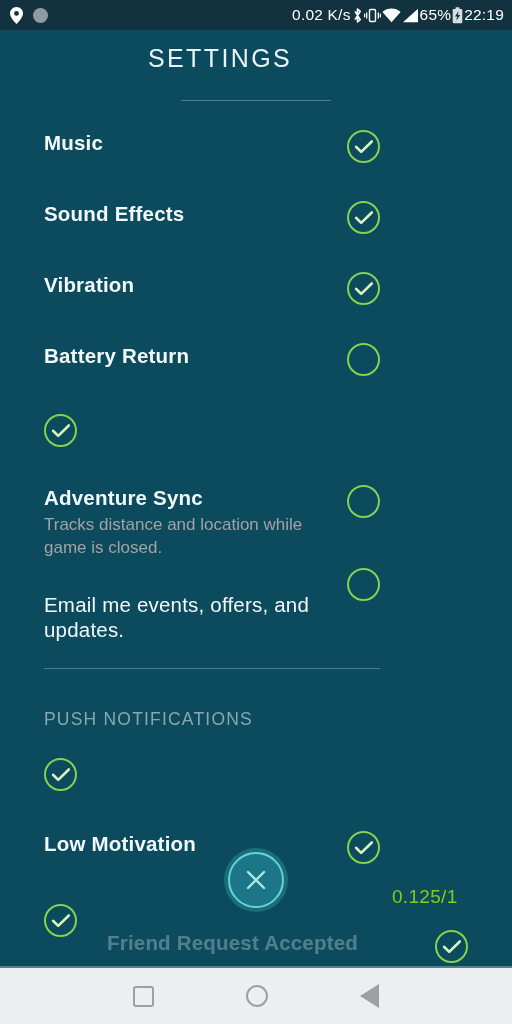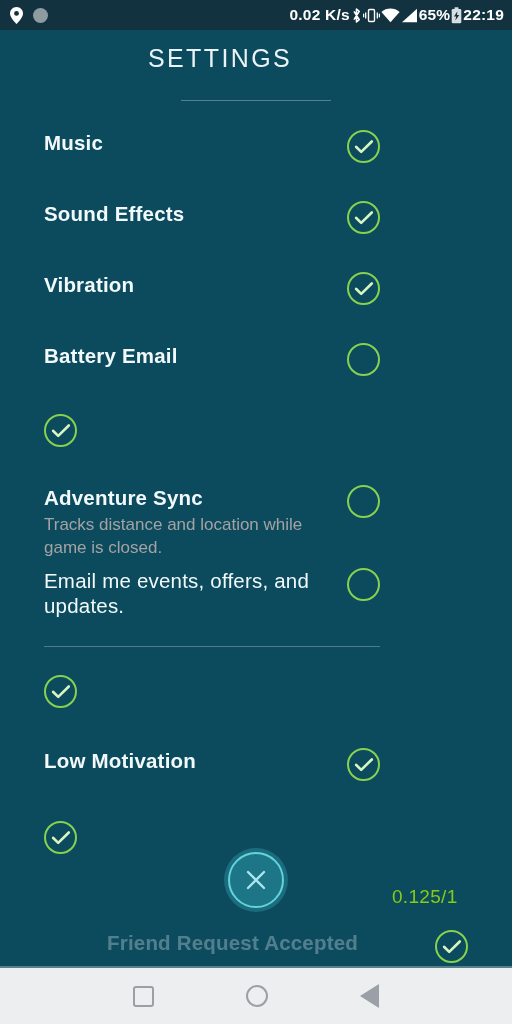--- a/index.html
+++ b/index.html
@@ -13,21 +13,21 @@
 
   
   .statusbar{
     position:absolute; top:0; left:0; width:512px; height:30px;
     background:#12323f;
     display:flex; align-items:center;
     padding:0 8px 0 10px;
     color:#ffffff; font-size:15px;
   }
   .sb-left{ display:flex; align-items:center; gap:10px; }
-  .sb-right{ margin-left:auto; display:flex; align-items:center; gap:1px;font-weight:bold; }
+  .sb-right{ margin-left:auto; display:flex; align-items:center; gap:1px; }
   .sb-text{ font-size:15.5px; letter-spacing:.2px; color:#fff; }
   .ic{ display:inline-flex; align-items:center; justify-content:center; }
   .dotcircle{ width:15px; height:15px; border-radius:50%; background:#8e9ba0; }
 
   
   .title{
     position:absolute; top:44px; left:0; width:440px;
     text-align:center;
     color:#eaf4f6;
     font-size:25px; font-weight:400; letter-spacing:2.4px;
@@ -44,21 +44,21 @@
     display:flex; align-items:flex-start;
     padding:0 44px;
     min-height:52px;
   }
   .row-texts{ flex:1; padding-right:14px; }
   .label{
     color:#f2f9fa;
     font-size:20.5px; font-weight:700; letter-spacing:.2px;
     line-height:25px;
   }
-  .label.sub-weight{ font-weight:400; }
+  .label.sub-weight{ font-weight:400;margin-top:24px; }
   .sublabel{
     color:#a3a3a3;
     font-size:17px; font-weight:400; line-height:23px;
     margin-top:3px;
   }
 
   
   .check{
     flex:0 0 auto;
     width:33px; height:33px; border-radius:50%;
@@ -212,21 +212,21 @@
       <div class="check">
         <svg width="19" height="15" viewBox="0 0 19 15">
             <path d="M1.5 7.3L6.7 12.4L17.3 2" stroke="#d8f5c0" stroke-width="2.6" fill="none" stroke-linecap="round" stroke-linejoin="round"></path>
           </svg>
       </div>
     </div>
     <div class="spacer-sm"></div>
 
     <div class="row">
       <div class="row-texts">
-        <div class="label">Battery Email</div>
+        <div class="label">Battery Return</div>
       </div>
       <div class="check"></div>
     </div>
     <div class="spacer-sm"></div>
 
     <div class="row">
       <div class="check">
         <svg width="19" height="15" viewBox="0 0 19 15">
             <path d="M1.5 7.3L6.7 12.4L17.3 2" stroke="#d8f5c0" stroke-width="2.6" fill="none" stroke-linecap="round" stroke-linejoin="round"></path>
           </svg>
@@ -245,20 +245,21 @@
 
     <div class="row">
       <div class="row-texts">
         <div class="label sub-weight">Email me events, offers, and updates.</div>
       </div>
       <div class="check"></div>
     </div>
 
     <div class="divider"></div>
 
+    <div class="section-head">PUSH NOTIFICATIONS</div>
 
     <div style="height:28px"></div>
 
     <div class="row">
       <div class="check">
         <svg width="19" height="15" viewBox="0 0 19 15">
             <path d="M1.5 7.3L6.7 12.4L17.3 2" stroke="#d8f5c0" stroke-width="2.6" fill="none" stroke-linecap="round" stroke-linejoin="round"></path>
           </svg>
       </div>
     </div>

